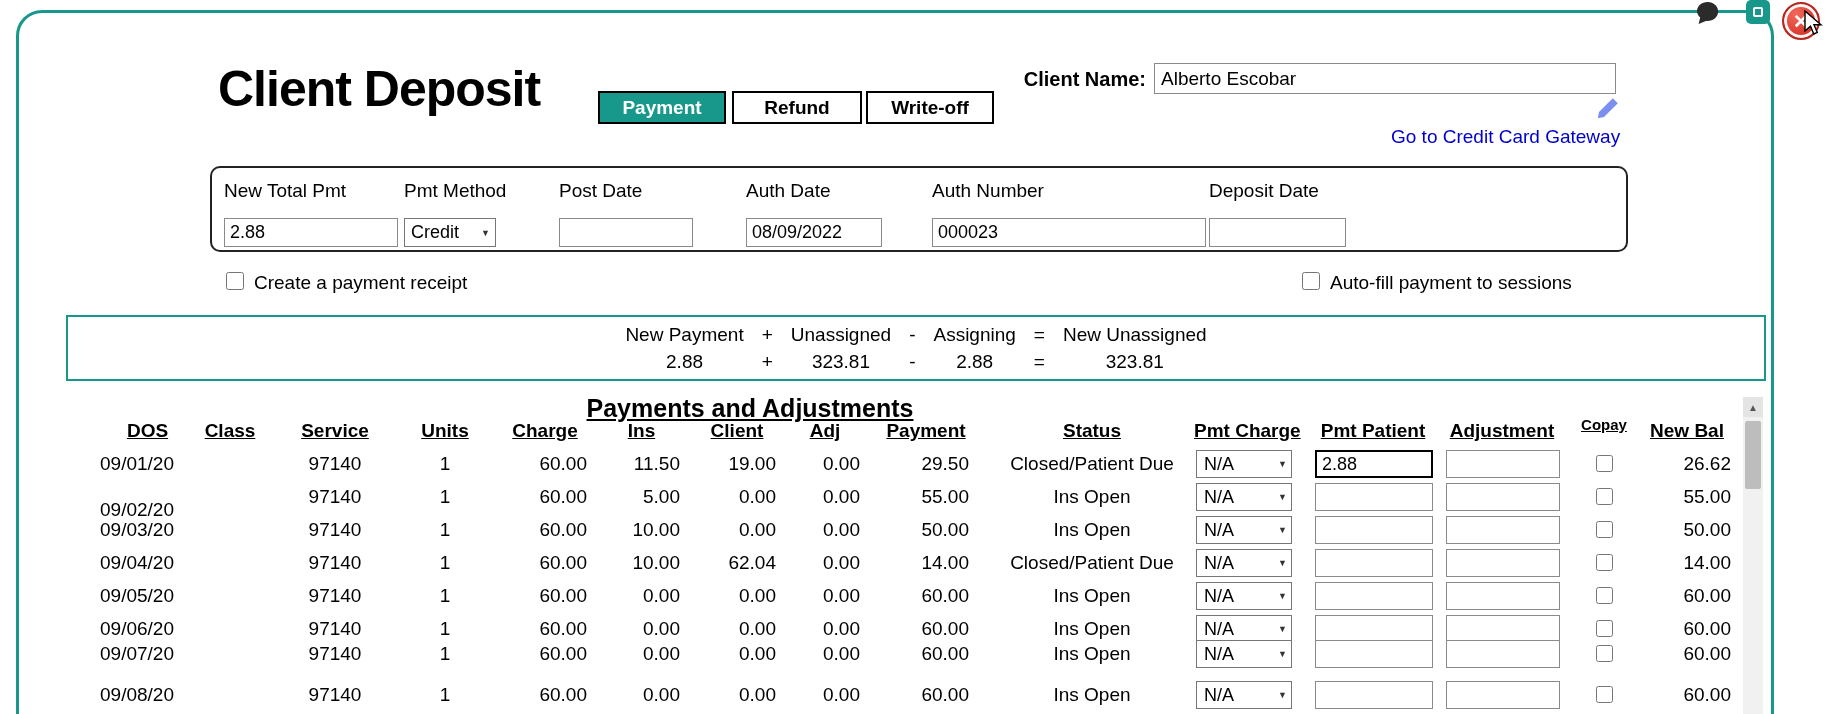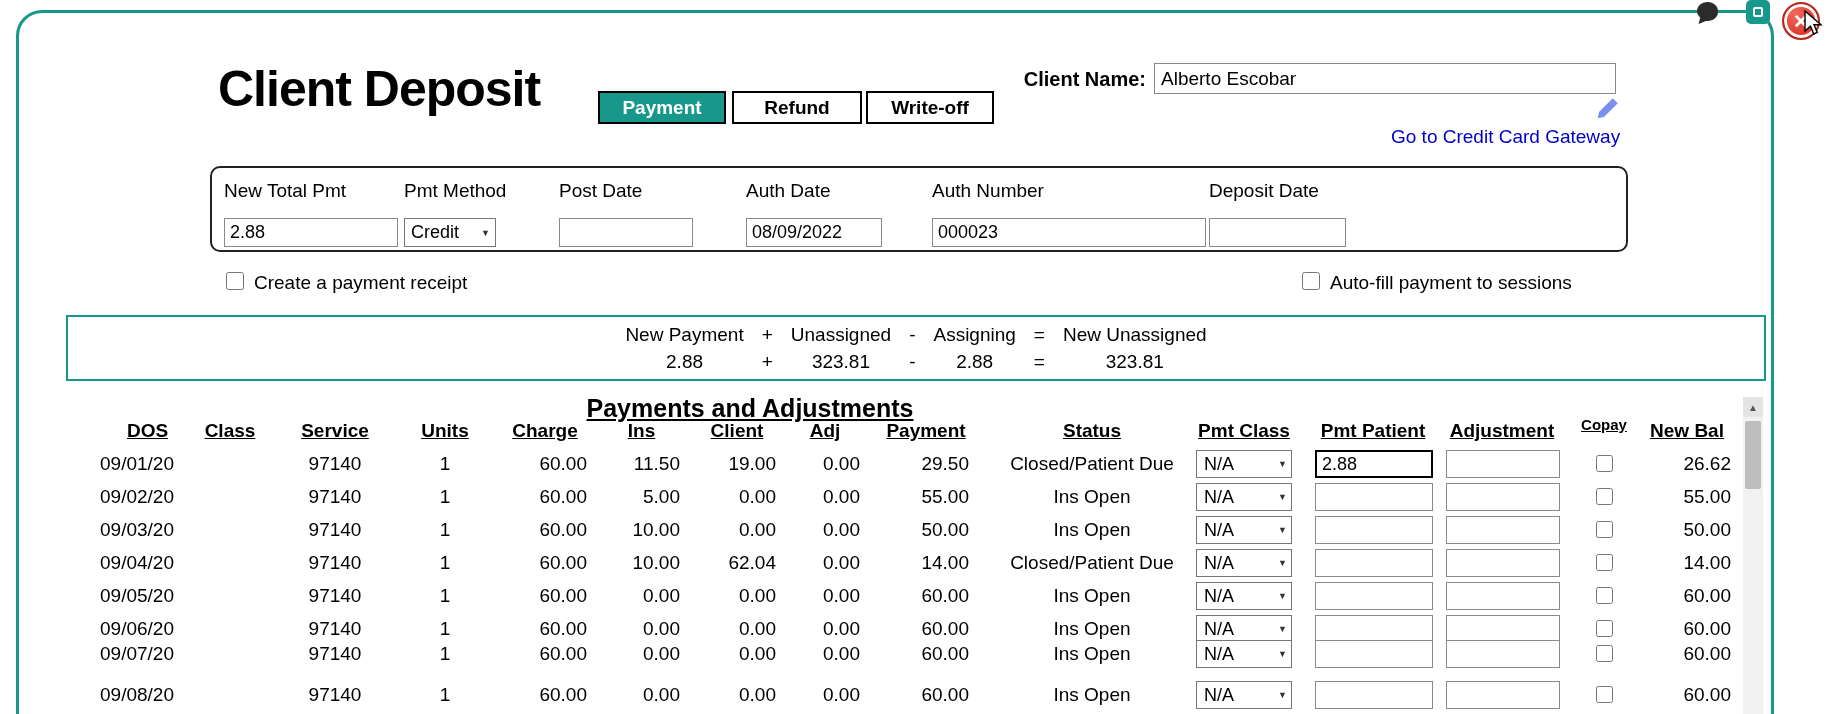--- a/index.html
+++ b/index.html
@@ -175,21 +175,21 @@
       <div class="th" style="left: 100px; width: 95px;">DOS</div>
       <div class="th" style="left: 196px; width: 68px;">Class</div>
       <div class="th" style="left: 298px; width: 74px;">Service</div>
       <div class="th" style="left: 408px; width: 74px;">Units</div>
       <div class="th" style="left: 503px; width: 84px;">Charge</div>
       <div class="th" style="left: 603px; width: 77px;">Ins</div>
       <div class="th" style="left: 698px; width: 78px;">Client</div>
       <div class="th" style="left: 790px; width: 70px;">Adj</div>
       <div class="th" style="left: 883px; width: 86px;">Payment</div>
       <div class="th" style="left: 1003px; width: 178px;">Status</div>
-      <div class="th" style="left: 1194px; width: 100px;">Pmt Class</div>
+      <div class="th" style="left: 1194px; width: 100px;">Pmt Charge</div>
       <div class="th" style="left: 1308px; width: 130px;">Pmt Patient</div>
       <div class="th" style="left: 1440px; width: 124px;">Adjustment</div>
       <div class="th th-small" style="left: 1568px; width: 72px;">Copay</div>
       <div class="th" style="left: 1643px; width: 88px;">New Bal</div>
       <div class="trow" style="top: 448px;">
         <div class="td" style="left: 100px; width: 95px; text-align: left;">09/01/20</div>
         <div class="td" style="left: 196px; width: 68px; text-align: center;"></div>
         <div class="td" style="left: 298px; width: 74px; text-align: center;">97140</div>
         <div class="td" style="left: 408px; width: 74px; text-align: center;">1</div>
         <div class="td" style="left: 503px; width: 84px; text-align: right;">60.00</div>
@@ -201,21 +201,21 @@
         <div class="row-select">
           <span>N/A</span>
           <span class="sel-arrow">▼</span>
         </div>
         <input class="row-input focused" value="2.88" style="left: 1315px; width: 118px;">
         <input class="row-input" style="left: 1446px; width: 114px;">
         <input class="row-cb" type="checkbox" style="">
         <div class="td" style="left: 1643px; width: 88px; text-align: right;">26.62</div>
       </div>
       <div class="trow" style="top: 481px;">
-        <div class="td" style="left: 100px; width: 95px; text-align: left;">09/02/20</div>
+        <div class="td" style="left: 100px; width: 95px; text-align: left; margin-top: 13px;">09/02/20</div>
         <div class="td" style="left: 196px; width: 68px; text-align: center;"></div>
         <div class="td" style="left: 298px; width: 74px; text-align: center;">97140</div>
         <div class="td" style="left: 408px; width: 74px; text-align: center;">1</div>
         <div class="td" style="left: 503px; width: 84px; text-align: right;">60.00</div>
         <div class="td" style="left: 603px; width: 77px; text-align: right;">5.00</div>
         <div class="td" style="left: 698px; width: 78px; text-align: right;">0.00</div>
         <div class="td" style="left: 790px; width: 70px; text-align: right;">0.00</div>
         <div class="td" style="left: 883px; width: 86px; text-align: right;">55.00</div>
         <div class="td" style="left: 1003px; width: 178px; text-align: center;">Ins Open</div>
         <div class="row-select">

